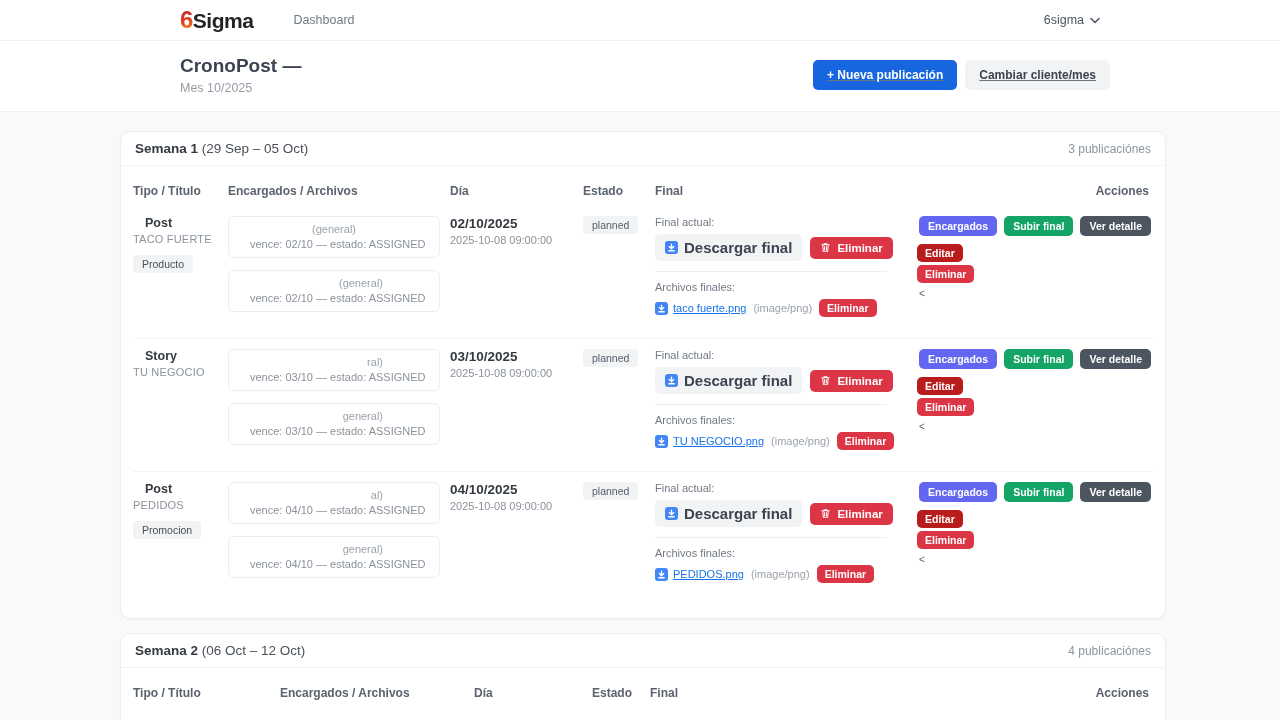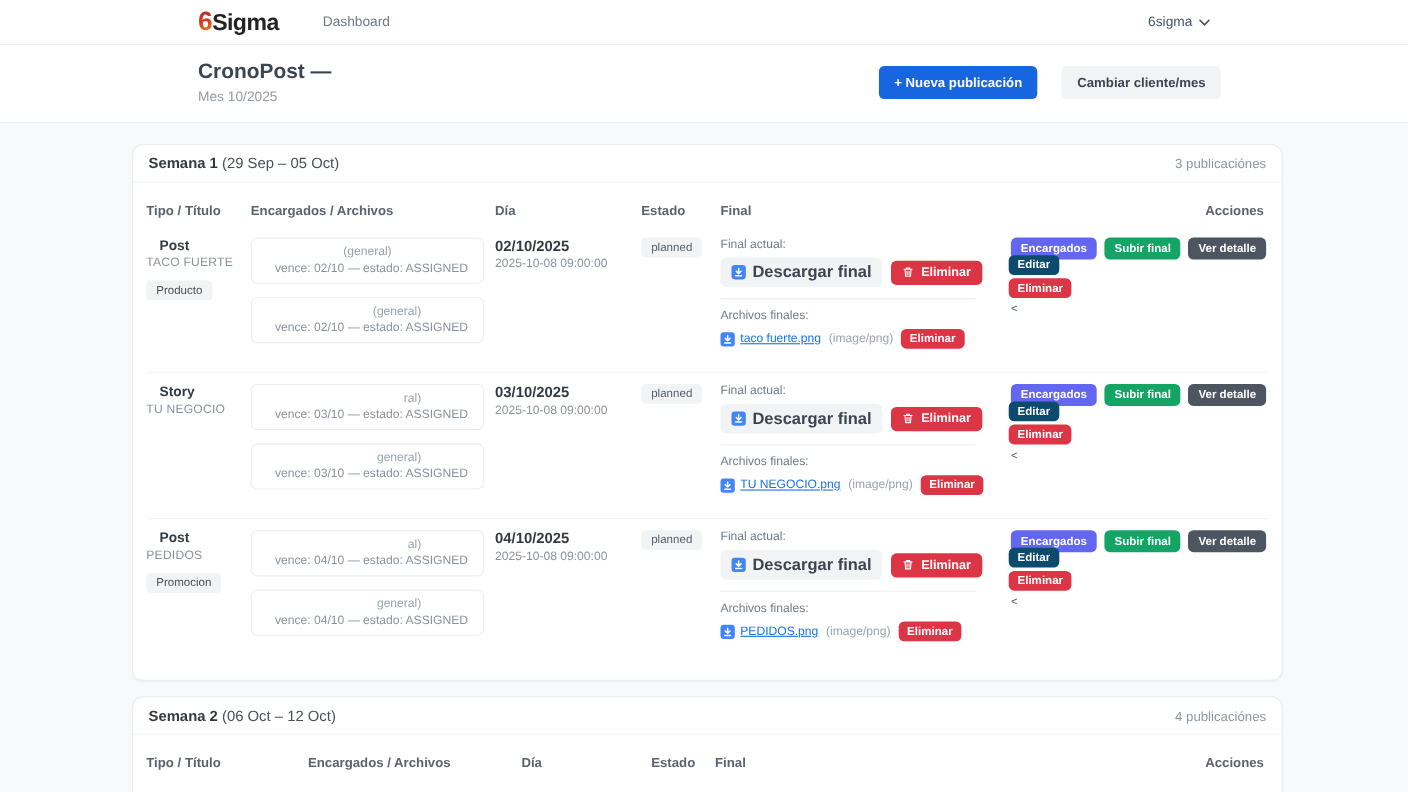--- a/index.html
+++ b/index.html
@@ -15,21 +15,21 @@
     -webkit-background-clip:text; background-clip:text; color:transparent; font-size:24px; }
   .logo-sigma { color:#232323; }
   .nav-link { color:#707a86; font-size:12.5px; cursor:pointer; text-decoration:none; }
   .nav-right { display:flex; align-items:center; gap:6px; color:#4b5563; font-size:12.5px; cursor:pointer; }
 
   
   .page-header { background:#fff; border-bottom:1px solid #edeff1; padding:14px 170px 16px 180px;
     display:flex; align-items:center; justify-content:space-between; }
   .page-title { font-size:19px; font-weight:700; color:#3d4451; }
   .page-sub { font-size:12.5px; color:#959ca6; margin-top:4px; }
-  .header-actions { display:flex; gap:22px; }
+  .header-actions { display:flex; gap:8px;text-decoration:underline; }
   .btn { border:none; border-radius:5px; font-size:12px; font-weight:600; cursor:pointer;
     padding:8px 14px; font-family:inherit; }
   .btn-blue { background:#1766e0; color:#fff; }
   .btn-light { background:#f1f3f5; color:#3d4451; }
 
   
   main { padding:19px 0 0 120px; }
   .card { width:1046px; background:#fff; border:1px solid #ebedf0; border-radius:10px;
     box-shadow:0 1px 2px rgba(0,0,0,.03); margin-bottom:14px; }
   .card-head { display:flex; justify-content:space-between; align-items:flex-end;
@@ -84,21 +84,21 @@
   .btn-red.sm { padding:3px 8px; font-size:10.5px; }
 
   .col-acc { display:flex; flex-direction:column; }
   .accrow { display:flex; gap:7px; justify-content:flex-end; padding-right:2px; }
   .abtn { border:none; border-radius:5px; color:#fff; font-size:10.5px; font-weight:600;
     padding:4px 9px; cursor:pointer; font-family:inherit; }
   .abtn-indigo { background:#6366f1; }
   .abtn-green { background:#13a466; }
   .abtn-slate { background:#4c5560; }
   .mini-col { display:flex; flex-direction:column; align-items:flex-start; gap:3px; margin-top:-4px; }
-  .abtn-orange { background:#0c4a6e; }
+  .abtn-orange { background:#b91c1c;margin-top:12px; }
   .abtn-red { background:#dc3545; }
   .mini-col .abtn { padding:3px 8px; font-size:10.5px; }
   .caret { font-size:10px; color:#55606c; margin-top:2px; padding-left:2px; }
 </style>
 </head>
 <body>
 
 <div class="navbar">
   <div class="nav-left">
     <div class="logo">

